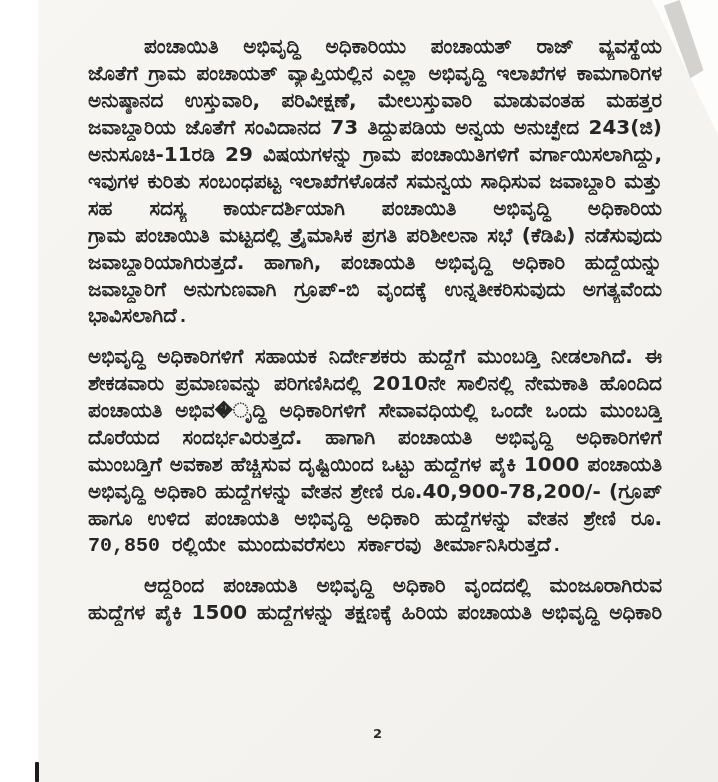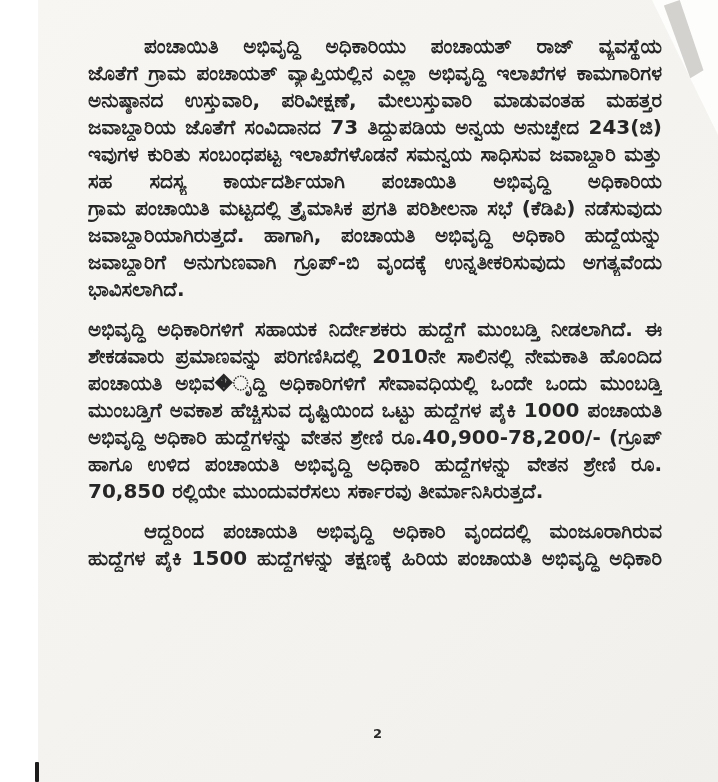--- a/index.html
+++ b/index.html
@@ -36,21 +36,21 @@
     position:absolute;left:50px;top:33px;width:574px;
     color:var(--ink);
     font-size:20px;font-weight:600;
   }
   .paragraph{margin:0 0 13px 0;}
   .line{
     height:27px;line-height:27px;overflow:hidden;
     text-align:justify;text-align-last:justify;
   }
   .line.indent{text-indent:56px;}
-  .line.left{text-align:left;text-align-last:left;}
+  .line.left{text-align:left;text-align-last:left;font-family:Liberation Mono, monospace;}
   .page-number{
     position:absolute;left:0;top:726px;width:680px;height:20px;
     text-align:center;color:#2b2b2b;
     font-size:13px;font-weight:700;letter-spacing:1px;
     font-family:"DejaVu Sans",sans-serif;
   }
 </style>
 </head>
 <body>
 
@@ -60,32 +60,34 @@
   <div class="corner-shade"></div>
   <div class="edge-mark"></div>
 
   <div class="text-column">
 
     <div class="paragraph">
       <div class="line indent">ಪಂಚಾಯಿತಿ ಅಭಿವೃದ್ಧಿ ಅಧಿಕಾರಿಯು ಪಂಚಾಯತ್ ರಾಜ್ ವ್ಯವಸ್ಥೆಯ ಪ್ರಕಾರ್ಯಗಳ</div>
       <div class="line">ಜೊತೆಗೆ ಗ್ರಾಮ ಪಂಚಾಯತ್ ವ್ಯಾಪ್ತಿಯಲ್ಲಿನ ಎಲ್ಲಾ ಅಭಿವೃದ್ಧಿ ಇಲಾಖೆಗಳ ಕಾಮಗಾರಿಗಳ</div>
       <div class="line">ಅನುಷ್ಠಾನದ ಉಸ್ತುವಾರಿ, ಪರಿವೀಕ್ಷಣೆ, ಮೇಲುಸ್ತುವಾರಿ ಮಾಡುವಂತಹ ಮಹತ್ತರ</div>
       <div class="line">ಜವಾಬ್ದಾರಿಯ ಜೊತೆಗೆ ಸಂವಿದಾನದ 73 ತಿದ್ದುಪಡಿಯ ಅನ್ವಯ ಅನುಚ್ಛೇದ 243(ಜಿ) ರ</div>
+      <div class="line">ಅನುಸೂಚಿ-11ರಡಿ 29 ವಿಷಯಗಳನ್ನು ಗ್ರಾಮ ಪಂಚಾಯಿತಿಗಳಿಗೆ ವರ್ಗಾಯಿಸಲಾಗಿದ್ದು,</div>
       <div class="line">ಇವುಗಳ ಕುರಿತು ಸಂಬಂಧಪಟ್ಟ ಇಲಾಖೆಗಳೊಡನೆ ಸಮನ್ವಯ ಸಾಧಿಸುವ ಜವಾಬ್ದಾರಿ ಮತ್ತು</div>
       <div class="line">ಸಹ ಸದಸ್ಯ ಕಾರ್ಯದರ್ಶಿಯಾಗಿ ಪಂಚಾಯಿತಿ ಅಭಿವೃದ್ಧಿ ಅಧಿಕಾರಿಯ</div>
       <div class="line">ಗ್ರಾಮ ಪಂಚಾಯಿತಿ ಮಟ್ಟದಲ್ಲಿ ತ್ರೈಮಾಸಿಕ ಪ್ರಗತಿ ಪರಿಶೀಲನಾ ಸಭೆ (ಕೆಡಿಪಿ) ನಡೆಸುವುದು</div>
       <div class="line">ಜವಾಬ್ದಾರಿಯಾಗಿರುತ್ತದೆ. ಹಾಗಾಗಿ, ಪಂಚಾಯತಿ ಅಭಿವೃದ್ಧಿ ಅಧಿಕಾರಿ ಹುದ್ದೆಯನ್ನು</div>
       <div class="line">ಜವಾಬ್ದಾರಿಗೆ ಅನುಗುಣವಾಗಿ ಗ್ರೂಪ್-ಬಿ ವೃಂದಕ್ಕೆ ಉನ್ನತೀಕರಿಸುವುದು ಅಗತ್ಯವೆಂದು</div>
       <div class="line left">ಭಾವಿಸಲಾಗಿದೆ.</div>
     </div>
 
     <div class="paragraph">
       <div class="line">ಅಭಿವೃದ್ಧಿ ಅಧಿಕಾರಿಗಳಿಗೆ ಸಹಾಯಕ ನಿರ್ದೇಶಕರು ಹುದ್ದೆಗೆ ಮುಂಬಡ್ತಿ ನೀಡಲಾಗಿದೆ. ಈ</div>
       <div class="line">ಶೇಕಡವಾರು ಪ್ರಮಾಣವನ್ನು ಪರಿಗಣಿಸಿದಲ್ಲಿ 2010ನೇ ಸಾಲಿನಲ್ಲಿ ನೇಮಕಾತಿ ಹೊಂದಿದ</div>
       <div class="line">ಪಂಚಾಯತಿ ಅಭಿವ�ೃದ್ಧಿ ಅಧಿಕಾರಿಗಳಿಗೆ ಸೇವಾವಧಿಯಲ್ಲಿ ಒಂದೇ ಒಂದು ಮುಂಬಡ್ತಿ</div>
+      <div class="line">ದೊರೆಯದ ಸಂದರ್ಭವಿರುತ್ತದೆ. ಹಾಗಾಗಿ ಪಂಚಾಯತಿ ಅಭಿವೃದ್ಧಿ ಅಧಿಕಾರಿಗಳಿಗೆ</div>
       <div class="line">ಮುಂಬಡ್ತಿಗೆ ಅವಕಾಶ ಹೆಚ್ಚಿಸುವ ದೃಷ್ಟಿಯಿಂದ ಒಟ್ಟು ಹುದ್ದೆಗಳ ಪೈಕಿ 1000 ಪಂಚಾಯತಿ</div>
       <div class="line">ಅಭಿವೃದ್ಧಿ ಅಧಿಕಾರಿ ಹುದ್ದೆಗಳನ್ನು ವೇತನ ಶ್ರೇಣಿ ರೂ.40,900-78,200/- (ಗ್ರೂಪ್ ಬಿ ಕಿರಿಯ</div>
       <div class="line">ಹಾಗೂ ಉಳಿದ ಪಂಚಾಯತಿ ಅಭಿವೃದ್ಧಿ ಅಧಿಕಾರಿ ಹುದ್ದೆಗಳನ್ನು ವೇತನ ಶ್ರೇಣಿ ರೂ. 37,900-</div>
       <div class="line left">70,850 ರಲ್ಲಿಯೇ ಮುಂದುವರೆಸಲು ಸರ್ಕಾರವು ತೀರ್ಮಾನಿಸಿರುತ್ತದೆ.</div>
     </div>
 
     <div class="paragraph">
       <div class="line indent">ಆದ್ದರಿಂದ ಪಂಚಾಯತಿ ಅಭಿವೃದ್ಧಿ ಅಧಿಕಾರಿ ವೃಂದದಲ್ಲಿ ಮಂಜೂರಾಗಿರುವ 6021</div>
       <div class="line">ಹುದ್ದೆಗಳ ಪೈಕಿ 1500 ಹುದ್ದೆಗಳನ್ನು ತಕ್ಷಣಕ್ಕೆ ಹಿರಿಯ ಪಂಚಾಯತಿ ಅಭಿವೃದ್ಧಿ ಅಧಿಕಾರಿ</div>
     </div>

